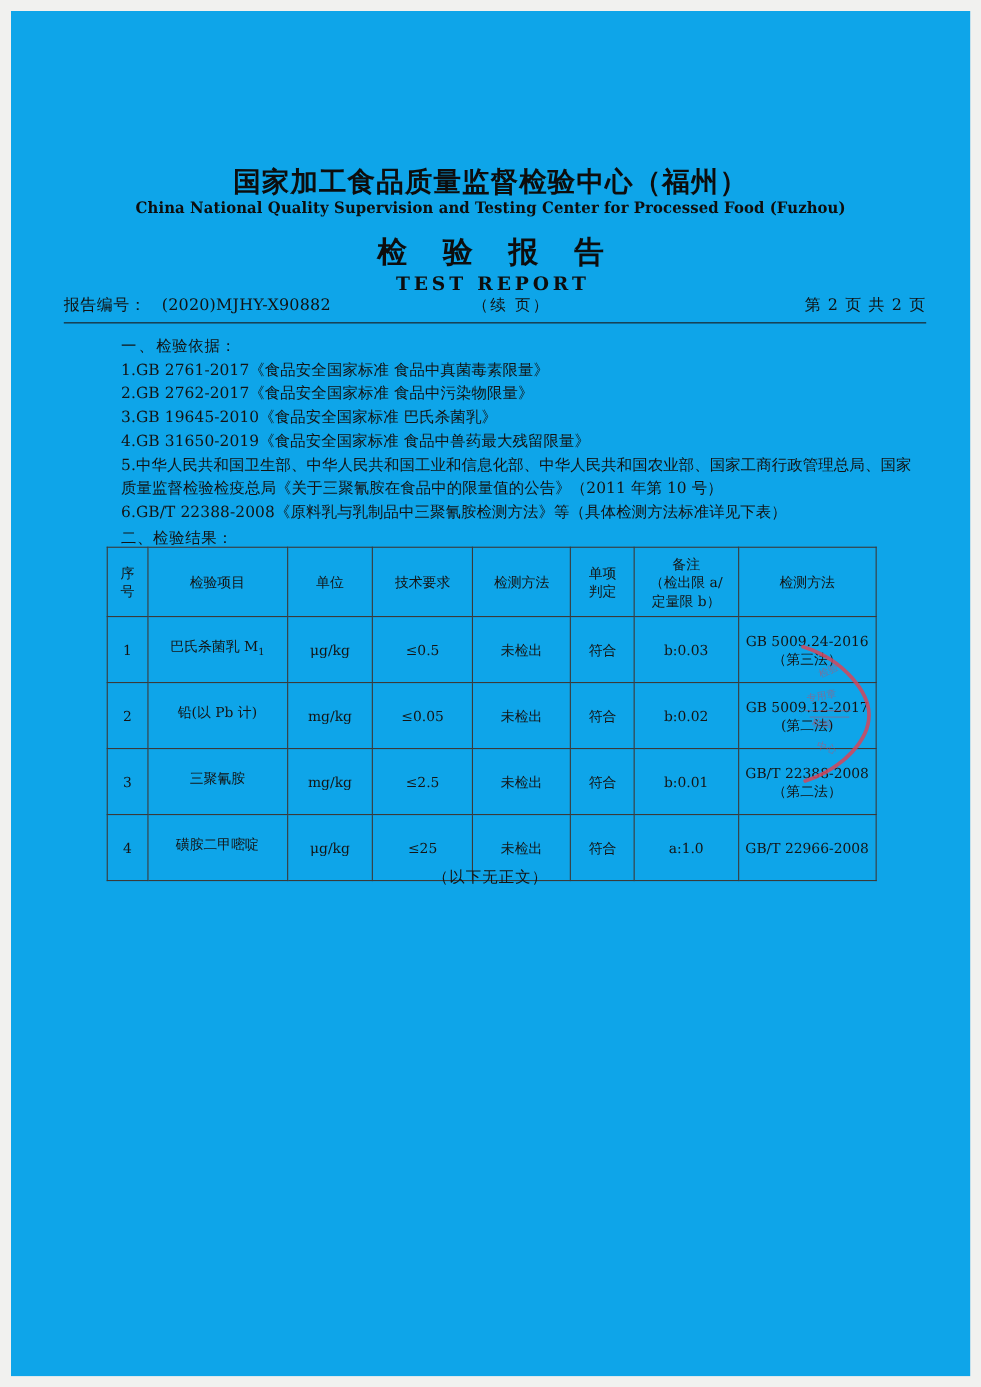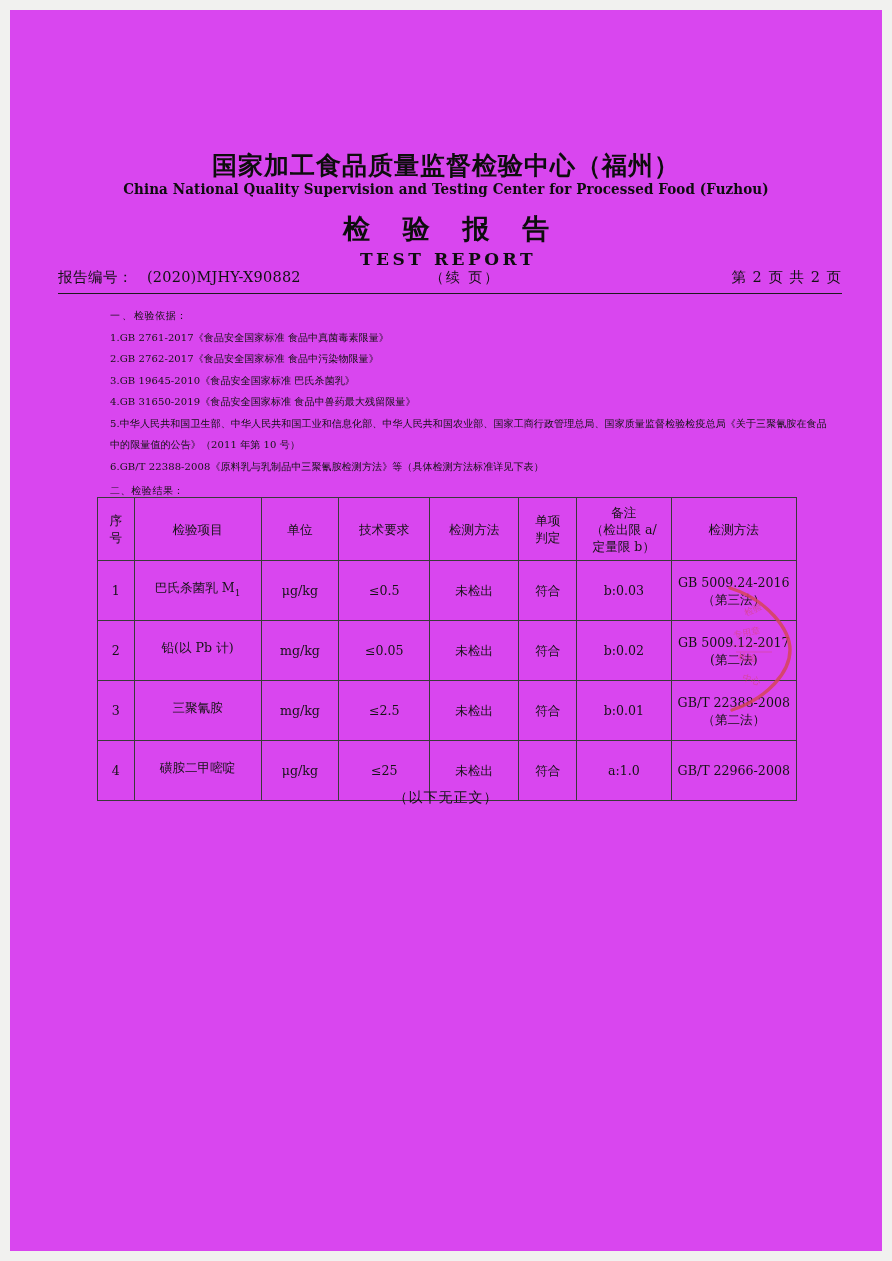--- a/index.html
+++ b/index.html
@@ -12,21 +12,21 @@
     height: 1261px;
     position: relative;
     font-family: "DejaVu Sans", "Liberation Sans", sans-serif;
     color: #111111;
     overflow: hidden;
   }
 
   .page {
     position: absolute;
     inset: 0;
-    background: #d946ef;
+    background: #0ea5e9;
   }
 
   
   .doc-header {
     position: absolute;
     left: 0;
     right: 0;
     top: 152px;
     text-align: center;
   }
@@ -107,21 +107,21 @@
     top: 293px;
     border-top: 1.6px solid #1b1b1b;
   }
 
   
   .section {
     position: absolute;
     left: 110px;
     right: 60px;
     font-family: "DejaVu Serif", "Liberation Serif", serif;
-    font-size: 10px;
+    font-size: 14px;
     line-height: 21.5px;
     color: #131313;
   }
   #basis-section { top: 305px; }
   .sec-head {
     letter-spacing: 0.6px;
   }
   .sec-head .num { letter-spacing: 2px; }
   .basis-line {
     white-space: pre-wrap;

